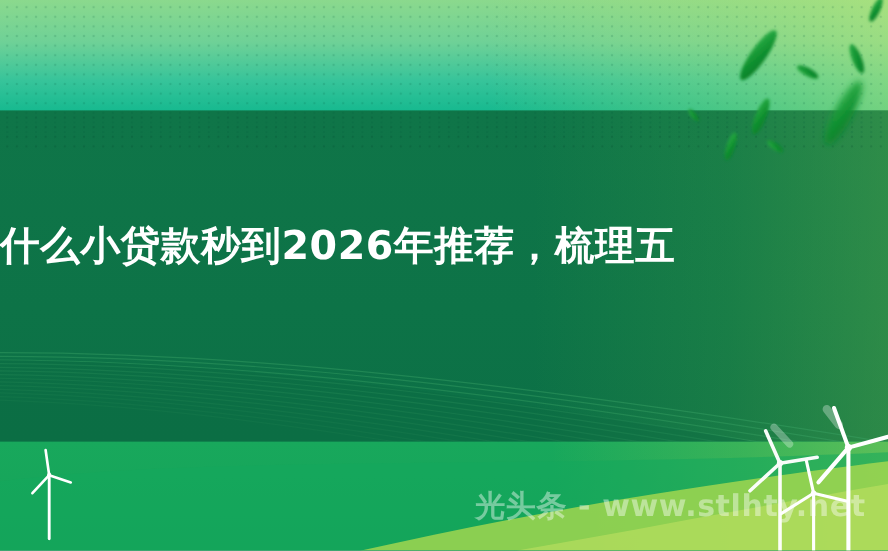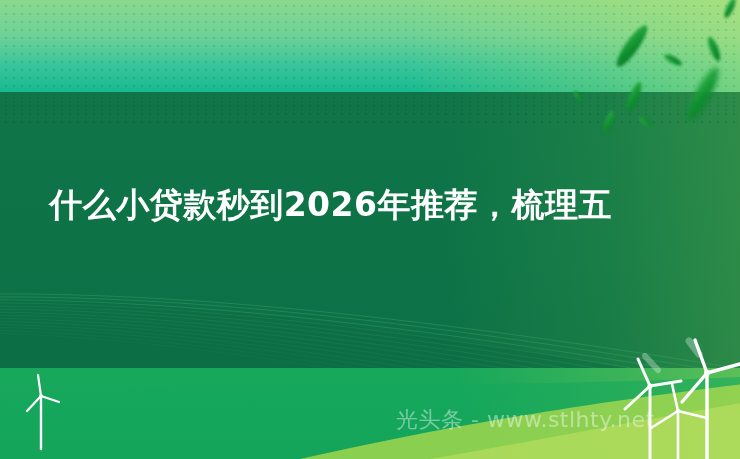--- a/index.html
+++ b/index.html
@@ -105,40 +105,40 @@
 
   
   svg.art { position: absolute; left: 0; top: 0; }
 
   
   .title-wrap {
     position: absolute;
     left: 0;
     top: 182px;
     width: 612px;
-    text-align: right;
+    text-align: left;
   }
   .title-line {
     display: block;
     color: #ffffff;
     font-size: 33px;
     font-weight: bold;
     line-height: 45px;
     letter-spacing: 0.5px;
     white-space: nowrap;
   }
 
   
   .watermark {
     position: absolute;
     left: 396px;
     top: 405px;
     color: rgba(255,255,255,0.42);
-    font-size: 22px;
-    font-weight: normal;
+    font-size: 25px;
+    font-weight: bold;
     letter-spacing: 0.5px;
     white-space: nowrap;
   }
 </style>
 </head>
 <body>
 
 <div id="poster">
 
   <div class="band-top"></div>

